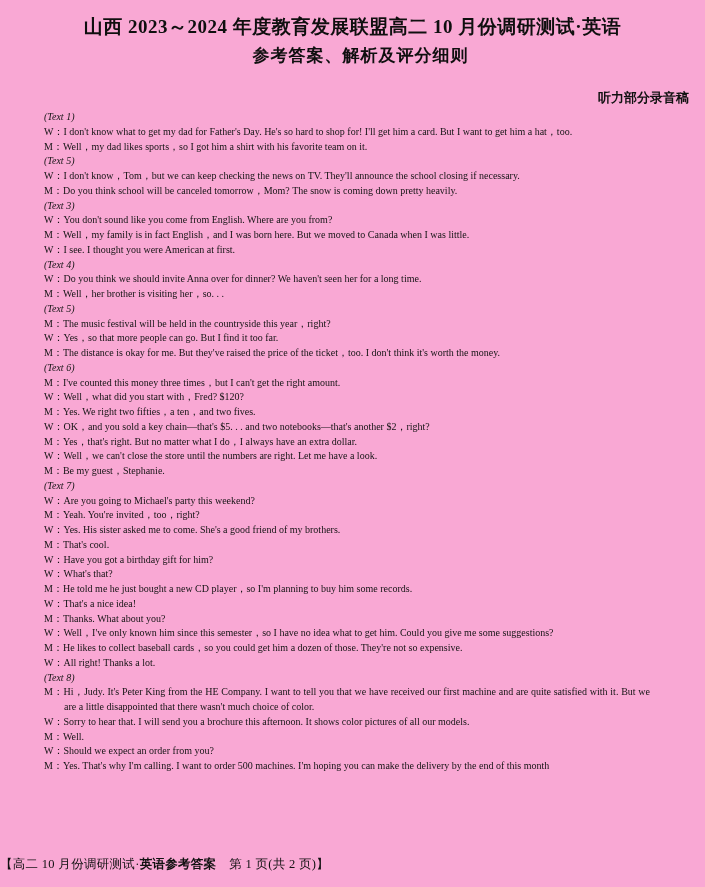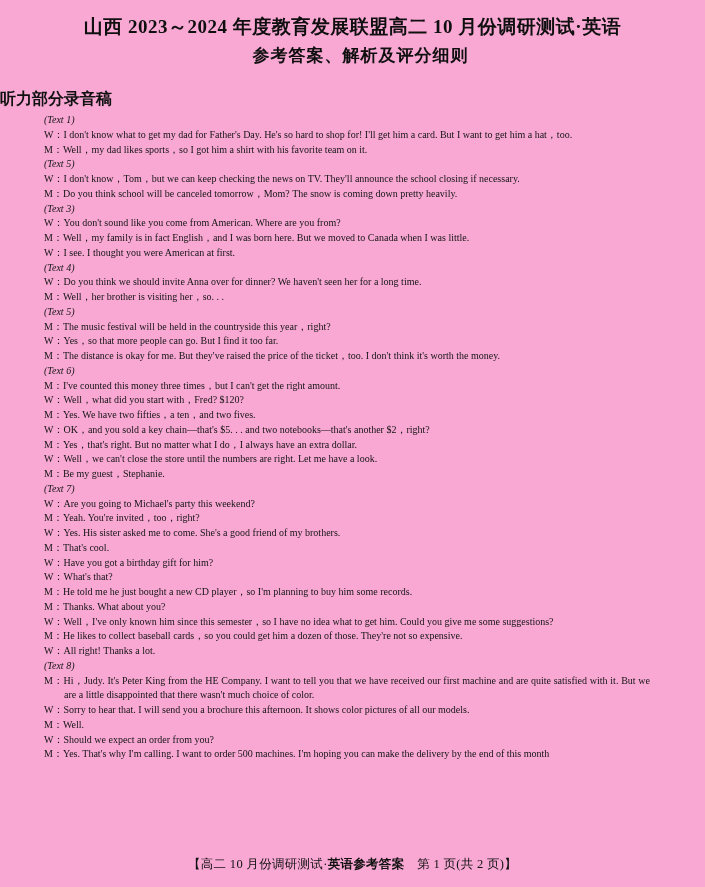--- a/index.html
+++ b/index.html
@@ -29,22 +29,22 @@
   .doc-subtitle {
     margin: 2px 0 0 16px;
     text-align: center;
     font-size: 17px;
     font-weight: bold;
     letter-spacing: 1px;
     color: #0f0f0f;
   }
   .section-heading {
     margin: 22px 16px 3px 0;
-    text-align: left;
-    font-size: 16px;
+    text-align: right;
+    font-size: 13px;
     font-weight: bold;
     color: #111;
   }
   .transcript {
     margin: 2px 55px 0 44px;
     font-size: 10px;
     line-height: 14.75px;
     color: #141414;
   }
   .tlabel {
@@ -57,21 +57,20 @@
     text-indent: -20px;
   }
   .spk {
     white-space: nowrap;
   }
   .page-footer {
     position: absolute;
     left: 0;
     right: 0;
     bottom: 14px;
-    text-align: center;
     font-size: 12.5px;
     color: #111;
     letter-spacing: 0.3px;
   }
   .page-footer b { font-weight: bold; }
 </style>
 </head>
 <body>
 
 <div class="page">
@@ -80,46 +79,47 @@
   <h3 class="section-heading">听力部分录音稿</h3>
 
   <div class="transcript" id="transcript">
       <div class="tlabel">(Text 1)</div>
       <div class="tline"><span class="spk">W：</span><span>I don't know what to get my dad for Father's Day. He's so hard to shop for! I'll get him a card. But I want to get him a hat，too.</span></div>
       <div class="tline"><span class="spk">M：</span><span>Well，my dad likes sports，so I got him a shirt with his favorite team on it.</span></div>
       <div class="tlabel">(Text 5)</div>
       <div class="tline"><span class="spk">W：</span><span>I don't know，Tom，but we can keep checking the news on TV. They'll announce the school closing if necessary.</span></div>
       <div class="tline"><span class="spk">M：</span><span>Do you think school will be canceled tomorrow，Mom? The snow is coming down pretty heavily.</span></div>
       <div class="tlabel">(Text 3)</div>
-      <div class="tline"><span class="spk">W：</span><span>You don't sound like you come from American. Where are you from?</span></div>
+      <div class="tline"><span class="spk">W：</span><span>You don't sound like you come from English. Where are you from?</span></div>
       <div class="tline"><span class="spk">M：</span><span>Well，my family is in fact English，and I was born here. But we moved to Canada when I was little.</span></div>
       <div class="tline"><span class="spk">W：</span><span>I see. I thought you were American at first.</span></div>
       <div class="tlabel">(Text 4)</div>
       <div class="tline"><span class="spk">W：</span><span>Do you think we should invite Anna over for dinner? We haven't seen her for a long time.</span></div>
       <div class="tline"><span class="spk">M：</span><span>Well，her brother is visiting her，so. . .</span></div>
       <div class="tlabel">(Text 5)</div>
       <div class="tline"><span class="spk">M：</span><span>The music festival will be held in the countryside this year，right?</span></div>
       <div class="tline"><span class="spk">W：</span><span>Yes，so that more people can go. But I find it too far.</span></div>
       <div class="tline"><span class="spk">M：</span><span>The distance is okay for me. But they've raised the price of the ticket，too. I don't think it's worth the money.</span></div>
       <div class="tlabel">(Text 6)</div>
       <div class="tline"><span class="spk">M：</span><span>I've counted this money three times，but I can't get the right amount.</span></div>
       <div class="tline"><span class="spk">W：</span><span>Well，what did you start with，Fred? $120?</span></div>
-      <div class="tline"><span class="spk">M：</span><span>Yes. We have two fifties，a ten，and two fives.</span></div>
+      <div class="tline"><span class="spk">M：</span><span>Yes. We right two fifties，a ten，and two fives.</span></div>
       <div class="tline"><span class="spk">W：</span><span>OK，and you sold a key chain—that's $5. . . and two notebooks—that's another $2，right?</span></div>
       <div class="tline"><span class="spk">M：</span><span>Yes，that's right. But no matter what I do，I always have an extra dollar.</span></div>
       <div class="tline"><span class="spk">W：</span><span>Well，we can't close the store until the numbers are right. Let me have a look.</span></div>
       <div class="tline"><span class="spk">M：</span><span>Be my guest，Stephanie.</span></div>
       <div class="tlabel">(Text 7)</div>
       <div class="tline"><span class="spk">W：</span><span>Are you going to Michael's party this weekend?</span></div>
       <div class="tline"><span class="spk">M：</span><span>Yeah. You're invited，too，right?</span></div>
       <div class="tline"><span class="spk">W：</span><span>Yes. His sister asked me to come. She's a good friend of my brothers.</span></div>
       <div class="tline"><span class="spk">M：</span><span>That's cool.</span></div>
       <div class="tline"><span class="spk">W：</span><span>Have you got a birthday gift for him?</span></div>
       <div class="tline"><span class="spk">W：</span><span>What's that?</span></div>
       <div class="tline"><span class="spk">M：</span><span>He told me he just bought a new CD player，so I'm planning to buy him some records.</span></div>
+      <div class="tline"><span class="spk">W：</span><span>That's a nice idea!</span></div>
       <div class="tline"><span class="spk">M：</span><span>Thanks. What about you?</span></div>
       <div class="tline"><span class="spk">W：</span><span>Well，I've only known him since this semester，so I have no idea what to get him. Could you give me some suggestions?</span></div>
       <div class="tline"><span class="spk">M：</span><span>He likes to collect baseball cards，so you could get him a dozen of those. They're not so expensive.</span></div>
       <div class="tline"><span class="spk">W：</span><span>All right! Thanks a lot.</span></div>
       <div class="tlabel">(Text 8)</div>
       <div class="tline"><span class="spk">M：</span><span>Hi，Judy. It's Peter King from the HE Company. I want to tell you that we have received our first machine and are quite satisfied with it. But we are a little disappointed that there wasn't much choice of color.</span></div>
       <div class="tline"><span class="spk">W：</span><span>Sorry to hear that. I will send you a brochure this afternoon. It shows color pictures of all our models.</span></div>
       <div class="tline"><span class="spk">M：</span><span>Well.</span></div>
       <div class="tline"><span class="spk">W：</span><span>Should we expect an order from you?</span></div>
       <div class="tline"><span class="spk">M：</span><span>Yes. That's why I'm calling. I want to order 500 machines. I'm hoping you can make the delivery by the end of this month</span></div>

